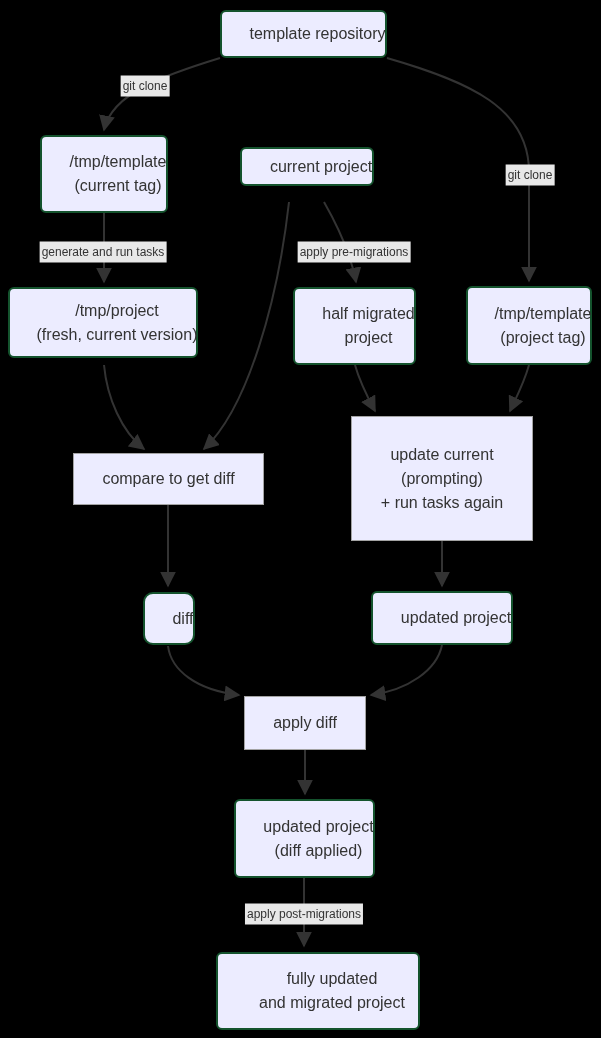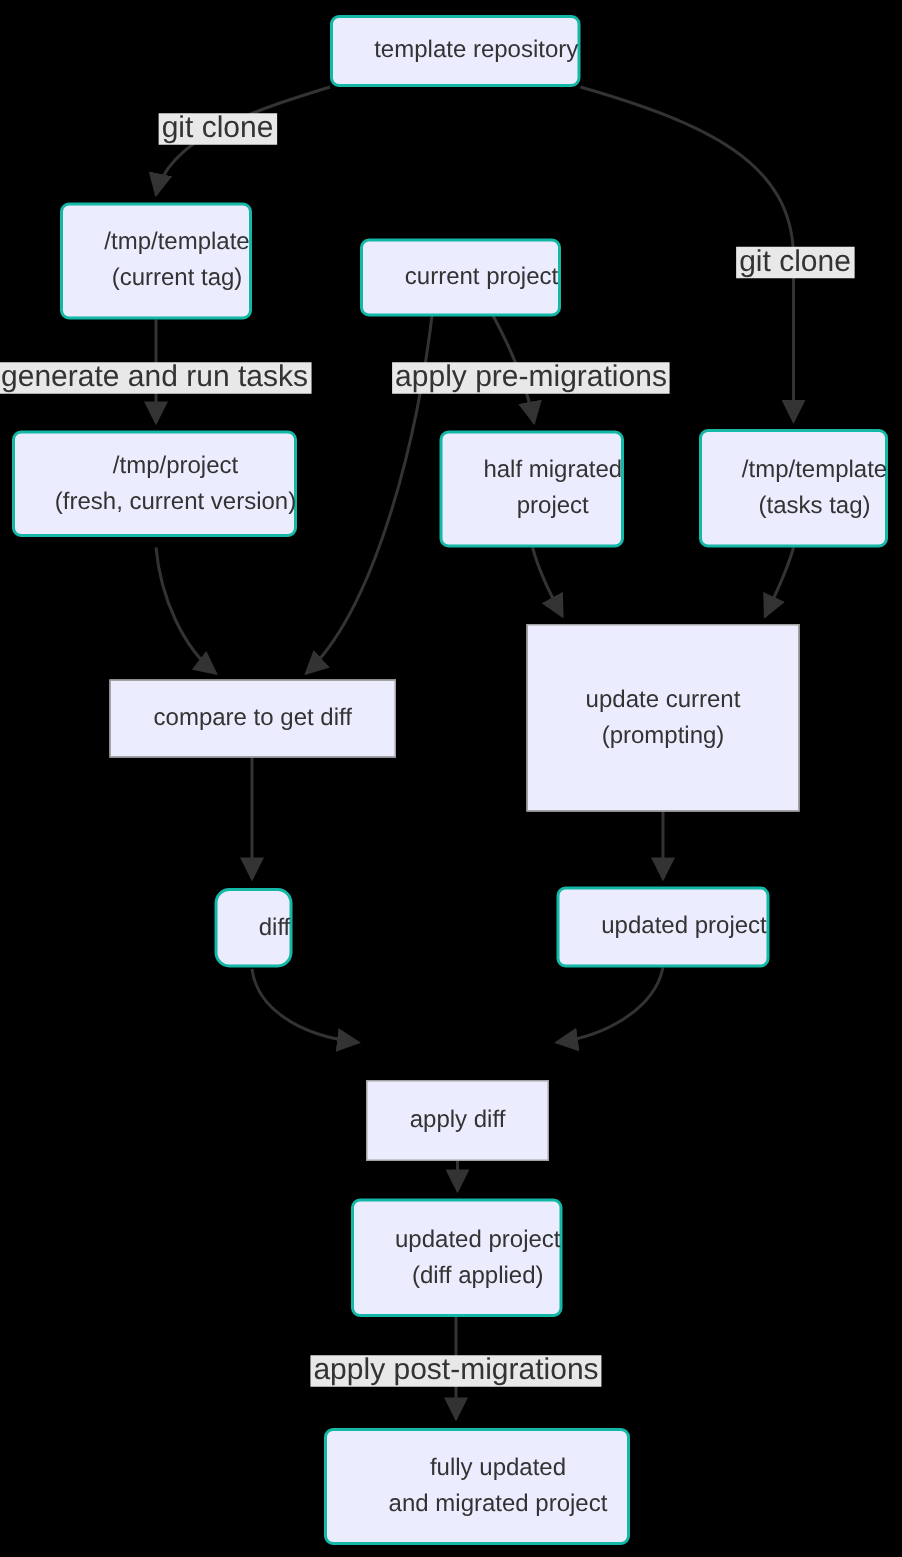--- a/index.html
+++ b/index.html
@@ -16,29 +16,29 @@
     position:absolute;
     background:#ECECFF;
     color:#333333;
     display:flex;flex-direction:column;
     align-items:center;justify-content:center;
     text-align:center;
     font-size:16px;line-height:24px;
     box-sizing:border-box;
     z-index:2;
   }
-  .rounded{border:2px solid #14b8a6;border-radius:6px;padding-left:28px;}
+  .rounded{border:2px solid #14532d;border-radius:6px;padding-left:28px;}
   .process{border:1px solid #a3a3a3;border-radius:0;}
   .node span{display:block;white-space:nowrap;}
   .edge-label{
     position:absolute;
     transform:translate(-50%,-50%);
     background:#e8e8e8;
     color:#333333;
-    font-size:20px;line-height:21px;
+    font-size:12px;line-height:21px;
     padding:0 2px;
     white-space:nowrap;
     z-index:3;
   }
 </style>
 </head>
 <body>
 
 <div class="stage">
 
@@ -66,57 +66,58 @@
 
   <div class="node rounded" style="left:220px;top:10px;width:167px;height:48px;">
     <span>template repository</span>
   </div>
 
   <div class="node rounded" style="left:40px;top:135px;width:128px;height:78px;">
     <span>/tmp/template</span>
     <span>(current tag)</span>
   </div>
 
-  <div class="node rounded" style="left:240px;top:147px;width:134px;height:52px;margin-top:12px;">
+  <div class="node rounded" style="left:240px;top:147px;width:134px;height:39px;">
     <span>current project</span>
   </div>
 
   <div class="node rounded" style="left:8px;top:287px;width:190px;height:71px;">
     <span>/tmp/project</span>
     <span>(fresh, current version)</span>
   </div>
 
   <div class="node rounded" style="left:293px;top:287px;width:123px;height:78px;text-align:center;">
     <span>half migrated</span>
     <span>project</span>
   </div>
 
   <div class="node rounded" style="left:466px;top:286px;width:126px;height:79px;">
     <span>/tmp/template</span>
-    <span>(tasks tag)</span>
+    <span>(project tag)</span>
   </div>
 
   <div class="node process" style="left:73px;top:453px;width:191px;height:52px;">
     <span>compare to get diff</span>
   </div>
 
   <div class="node process" style="left:351px;top:416px;width:182px;height:125px;">
     <span>update current</span>
     <span>(prompting)</span>
+    <span>+ run tasks again</span>
   </div>
 
   <div class="node rounded" style="left:143px;top:592px;width:52px;height:53px;border-radius:10px;">
     <span>diff</span>
   </div>
 
   <div class="node rounded" style="left:371px;top:591px;width:142px;height:54px;">
     <span>updated project</span>
   </div>
 
-  <div class="node process" style="left:244px;top:696px;width:122px;height:54px;margin-top:24px;">
+  <div class="node process" style="left:244px;top:696px;width:122px;height:54px;">
     <span>apply diff</span>
   </div>
 
   <div class="node rounded" style="left:234px;top:799px;width:141px;height:79px;">
     <span>updated project</span>
     <span>(diff applied)</span>
   </div>
 
   <div class="node rounded" style="left:216px;top:952px;width:204px;height:78px;">
     <span>fully updated</span>

